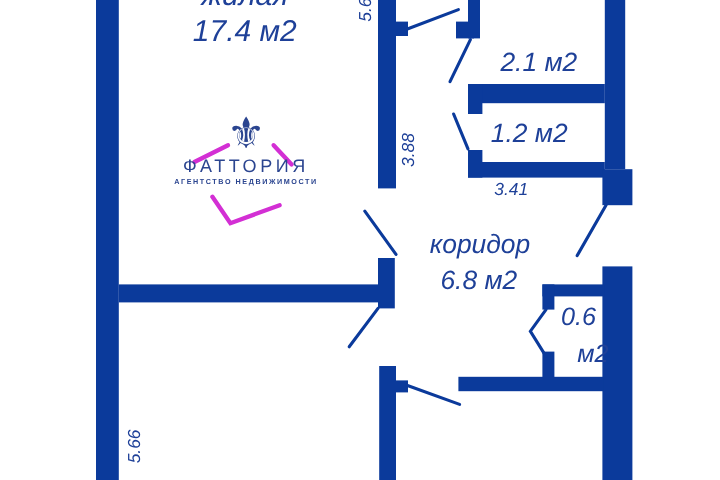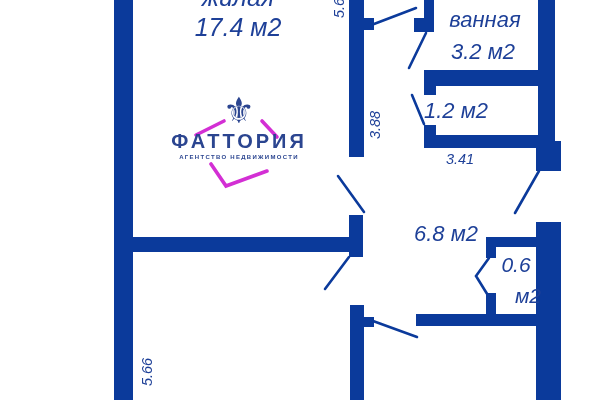--- a/index.html
+++ b/index.html
@@ -4,21 +4,21 @@
 <style>
   :root{
     --wall:#0b3a9b;
     --label:#1e4098;
     --logo-blue:#2b4590;
     --magenta:#d32fd4;
   }
   html,body{margin:0;padding:0;background:#ffffff;}
   #plan{
     position:relative;width:540px;height:400px;overflow:hidden;
-    background:#ffffff;font-family:"Liberation Sans",sans-serif;margin-left:34px;
+    background:#ffffff;font-family:"Liberation Sans",sans-serif;
   }
   .wall{position:absolute;background:var(--wall);}
   .lbl{
     position:absolute;color:var(--label);font-style:italic;
     white-space:nowrap;transform:translate(-50%,-50%);
     font-size:22px;line-height:1;
   }
   .lbl.big{font-size:25px;}
   .lbl.small{font-size:21px;text-align:right;}
   .dim{
@@ -26,21 +26,21 @@
     white-space:nowrap;font-size:14.5px;line-height:1;
     transform:translate(-50%,-50%);
   }
   .dim.vert{transform:translate(-50%,-50%) rotate(-90deg);}
   svg.overlay{position:absolute;left:0;top:0;pointer-events:none;}
   .door-line{stroke:var(--wall);stroke-width:2.6;fill:none;stroke-linecap:round;}
   .logo-accent{stroke:var(--magenta);stroke-width:3.6;fill:none;stroke-linecap:round;stroke-linejoin:miter;}
   .logo{position:absolute;text-align:center;color:var(--logo-blue);}
   .logo .fleur{font-size:36px;line-height:1;display:block;}
   .logo .brand{
-    display:block;font-weight:bold;font-size:20px;letter-spacing:3px;
+    display:block;font-weight:normal;font-size:15px;letter-spacing:3px;
     margin-top:2px;line-height:1;
   }
   .logo .tagline{
     display:block;font-weight:bold;font-size:6px;letter-spacing:1.3px;
     margin-top:3px;line-height:1;
   }
 </style>
 </head>
 <body>
 
@@ -83,26 +83,26 @@
     <polyline class="door-line" points="455,258 442,276 455,297"></polyline>
 
     <line class="logo-accent" x1="162" y1="135" x2="190" y2="121"></line>
     <line class="logo-accent" x1="228" y1="121" x2="243" y2="137"></line>
     <polyline class="logo-accent" points="177,164 192,186 233,171"></polyline>
   </svg>
 
   <div class="lbl big" style="left:204px;top:-3px">жилая</div>
   <div class="lbl big" style="left:204px;top:27px">17.4 м2</div>
 
-  <div class="lbl" style="left:451px;top:20px">ванная</div>
-  <div class="lbl" style="left:449px;top:52px">3.2 м2</div>
+  <div class="lbl" style="left:449px;top:52px">2.1 м2</div>
 
-  <div class="lbl" style="left:422px;top:111px">1.2 м2</div>
+  <div class="lbl" style="left:441px;top:111px">1.2 м2</div>
 
-  <div class="lbl" style="left:412px;top:234px">6.8 м2</div>
+  <div class="lbl" style="left:400px;top:204px">коридор</div>
+  <div class="lbl" style="left:399px;top:234px">6.8 м2</div>
 
   <div class="lbl small" style="left:482px;top:264px">0.6</div>
   <div class="lbl small" style="left:494px;top:295px">м2</div>
 
   <div class="dim vert" style="left:305px;top:8px">5.6</div>
   <div class="dim vert" style="left:341px;top:125px">3.88</div>
   <div class="dim" style="left:426px;top:159px">3.41</div>
   <div class="dim vert" style="left:113px;top:372px">5.66</div>
 
   <div class="logo" style="left:205px;top:93px;transform:translateX(-50%)">

